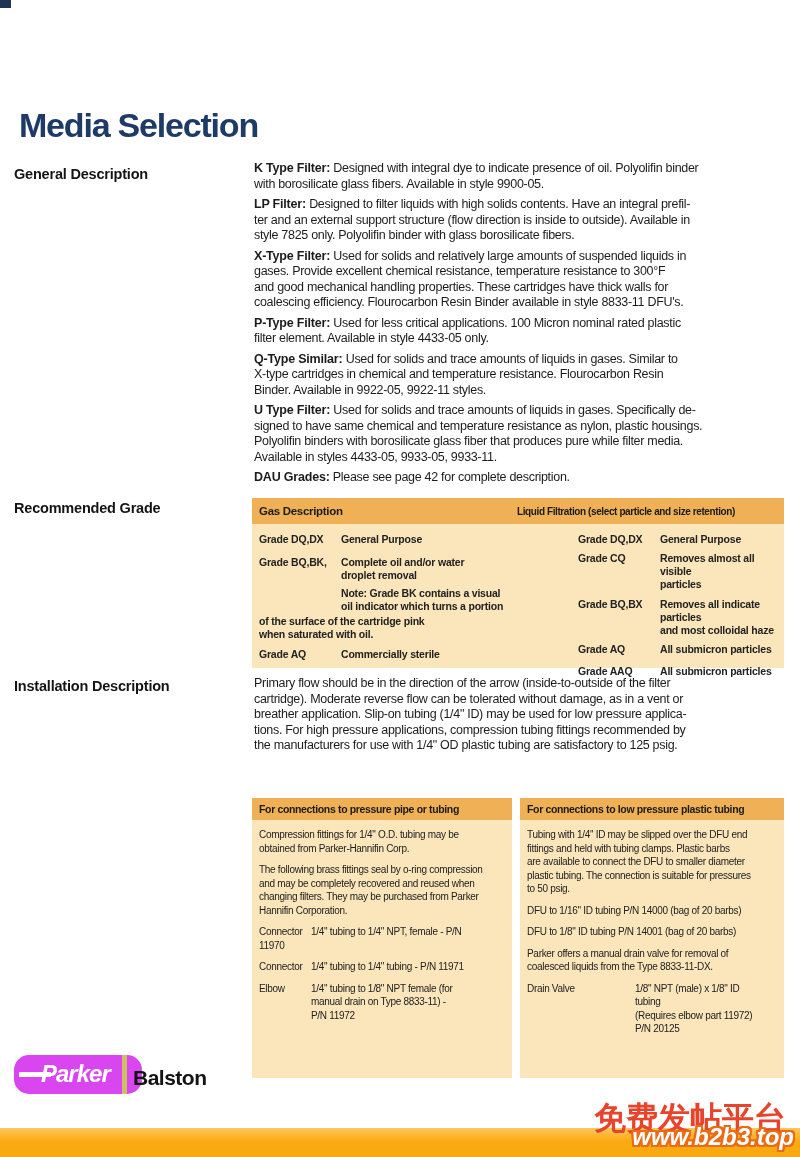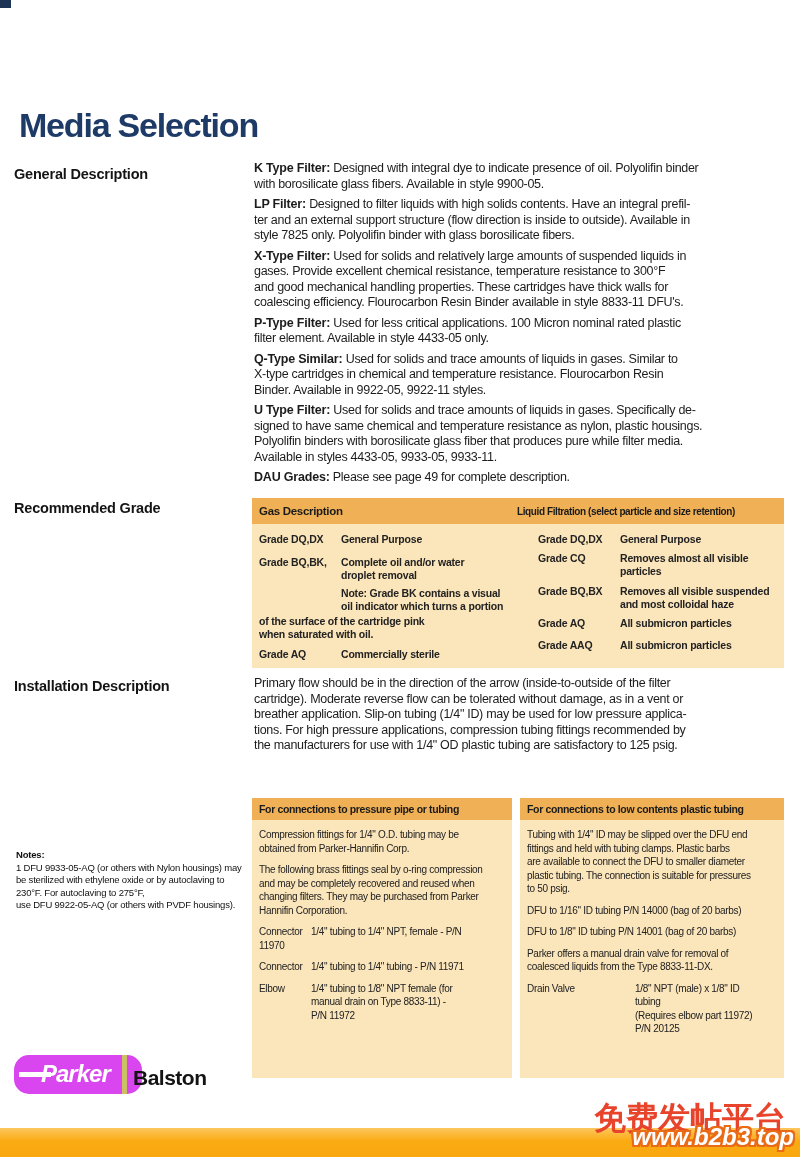--- a/index.html
+++ b/index.html
@@ -31,21 +31,21 @@
     position:absolute; left:254px; top:676px; width:534px; margin:0;
     font-size:12.5px; line-height:15.5px; letter-spacing:-0.3px; color:#1c1c1c;
     white-space:pre-line;
   }
 
   
   .grade-table { position:absolute; left:252px; top:498px; width:532px; height:170px; background:#fbe5ba; }
   .gt-header { display:flex; align-items:center; height:26px; background:#f0b156; color:#1a1a1a; font-weight:bold; }
   .gt-header .gh-left { width:258px; padding-left:7px; font-size:11.5px; letter-spacing:-0.3px; }
   .gt-header .gh-right { flex:1; font-size:10px; letter-spacing:-0.4px; }
-  .gt-body { display:flex; padding-top:9px; font-weight:bold; font-size:10.5px; line-height:13px; letter-spacing:-0.2px; color:#222; }
+  .gt-body { display:flex; padding-top:9px; font-weight:bold; font-size:10.5px; line-height:13px; letter-spacing:-0.2px; color:#222;gap:40px; }
   .gt-left { width:266px; padding-left:7px; box-sizing:border-box; }
   .gt-right { flex:1; padding-left:20px; box-sizing:border-box; }
   .g-row { display:flex; }
   .g-grade { flex:none; width:82px; }
   .g-desc { flex:1; white-space:pre-line; }
   .g-over { white-space:pre-line; }
 
   
   .notes { position:absolute; left:16px; top:849px; width:240px; font-size:9.5px; line-height:12.5px; letter-spacing:-0.2px; color:#111; }
   .notes-title { font-weight:bold; }
@@ -104,21 +104,21 @@
 coalescing efficiency.  Flourocarbon Resin Binder available in style 8833-11 DFU's.</span></p>
     <p><b>P-Type Filter:</b> <span>Used for less critical applications.  100 Micron nominal rated plastic
 filter element.  Available in style 4433-05 only.</span></p>
     <p><b>Q-Type Similar:</b> <span>Used for solids and trace amounts of liquids in gases.  Similar to
 X-type cartridges in chemical and temperature resistance.  Flourocarbon Resin
 Binder.  Available in 9922-05, 9922-11 styles.</span></p>
     <p><b>U Type Filter:</b> <span>Used for solids and trace amounts of liquids in gases.  Specifically de-
 signed to have same chemical and temperature resistance as nylon, plastic housings.
 Polyolifin binders with borosilicate glass fiber that produces pure while filter media.
 Available in styles 4433-05, 9933-05, 9933-11.</span></p>
-    <p><b>DAU Grades:</b> <span>Please see page 49 for complete description.</span></p>
+    <p><b>DAU Grades:</b> <span>Please see page 42 for complete description.</span></p>
   </div>
 
   <div class="side-head" id="head-grade">Recommended Grade</div>
   <div class="grade-table">
     <div class="gt-header">
       <div class="gh-left">Gas Description</div>
       <div class="gh-right">Liquid Filtration (select particle and size retention)</div>
     </div>
     <div class="gt-body">
       <div class="gt-left">
@@ -148,21 +148,21 @@
           <span class="g-grade">Grade DQ,DX</span>
           <span class="g-desc">General Purpose</span>
         </div>
         <div class="g-row" style="margin-bottom:7px;">
           <span class="g-grade">Grade CQ</span>
           <span class="g-desc">Removes almost all visible
 particles</span>
         </div>
         <div class="g-row" style="margin-bottom:6px;">
           <span class="g-grade">Grade BQ,BX</span>
-          <span class="g-desc">Removes all visible suspended
+          <span class="g-desc">Removes all indicate particles
 and most colloidal haze</span>
         </div>
         <div class="g-row" style="margin-bottom:9px;">
           <span class="g-grade">Grade AQ</span>
           <span class="g-desc">All submicron particles</span>
         </div>
         <div class="g-row">
           <span class="g-grade">Grade AAQ</span>
           <span class="g-desc">All submicron particles</span>
         </div>
@@ -170,27 +170,20 @@
     </div>
   </div>
 
   <div class="side-head" id="head-install">Installation Description</div>
   <p class="install-text">Primary flow should be in the direction of the arrow (inside-to-outside of the filter
 cartridge).  Moderate reverse flow can be tolerated without damage, as in a vent or
 breather application.  Slip-on tubing (1/4" ID) may be used for low pressure applica-
 tions.  For high pressure applications, compression tubing fittings recommended by
 the manufacturers for use with 1/4" OD plastic tubing are satisfactory to 125 psig.</p>
 
-  <div class="notes">
-    <div class="notes-title">Notes:</div>
-    <div class="notes-text">1 DFU 9933-05-AQ (or others with Nylon housings) may
-be sterilized with ethylene oxide or by autoclaving to
-230°F.  For autoclaving to 275°F,
-use DFU 9922-05-AQ (or others with PVDF housings).</div>
-  </div>
 
   <div class="connbox cb-left">
     <div class="cb-header">For connections to pressure pipe or tubing</div>
     <div class="cb-body">
       <p>Compression fittings for 1/4" O.D. tubing may be
 obtained from Parker-Hannifin Corp.</p>
       <p>The following brass fittings seal by o-ring compression
 and may be completely recovered and reused when
 changing filters.  They may be purchased from Parker
 Hannifin Corporation.</p>
@@ -206,21 +199,21 @@
       <div class="fit-row">
         <span class="fit-label">Elbow</span>
         <span class="fit-desc">1/4" tubing to 1/8" NPT female (for
 manual drain on Type 8833-11) -
 P/N  11972</span>
       </div>
     </div>
   </div>
 
   <div class="connbox cb-right">
-    <div class="cb-header">For connections to low contents plastic tubing</div>
+    <div class="cb-header">For connections to low pressure plastic tubing</div>
     <div class="cb-body">
       <p>Tubing with 1/4" ID may be slipped over the DFU end
 fittings and held with tubing clamps. Plastic barbs
 are available to connect the DFU to smaller diameter
 plastic tubing.  The connection is suitable for pressures
 to 50 psig.</p>
       <p>DFU to 1/16" ID tubing P/N  14000 (bag of 20 barbs)</p>
       <p>DFU to 1/8" ID tubing   P/N 14001 (bag of 20 barbs)</p>
       <p>Parker offers a manual drain valve for removal of
 coalesced liquids from the Type 8833-11-DX.</p>

